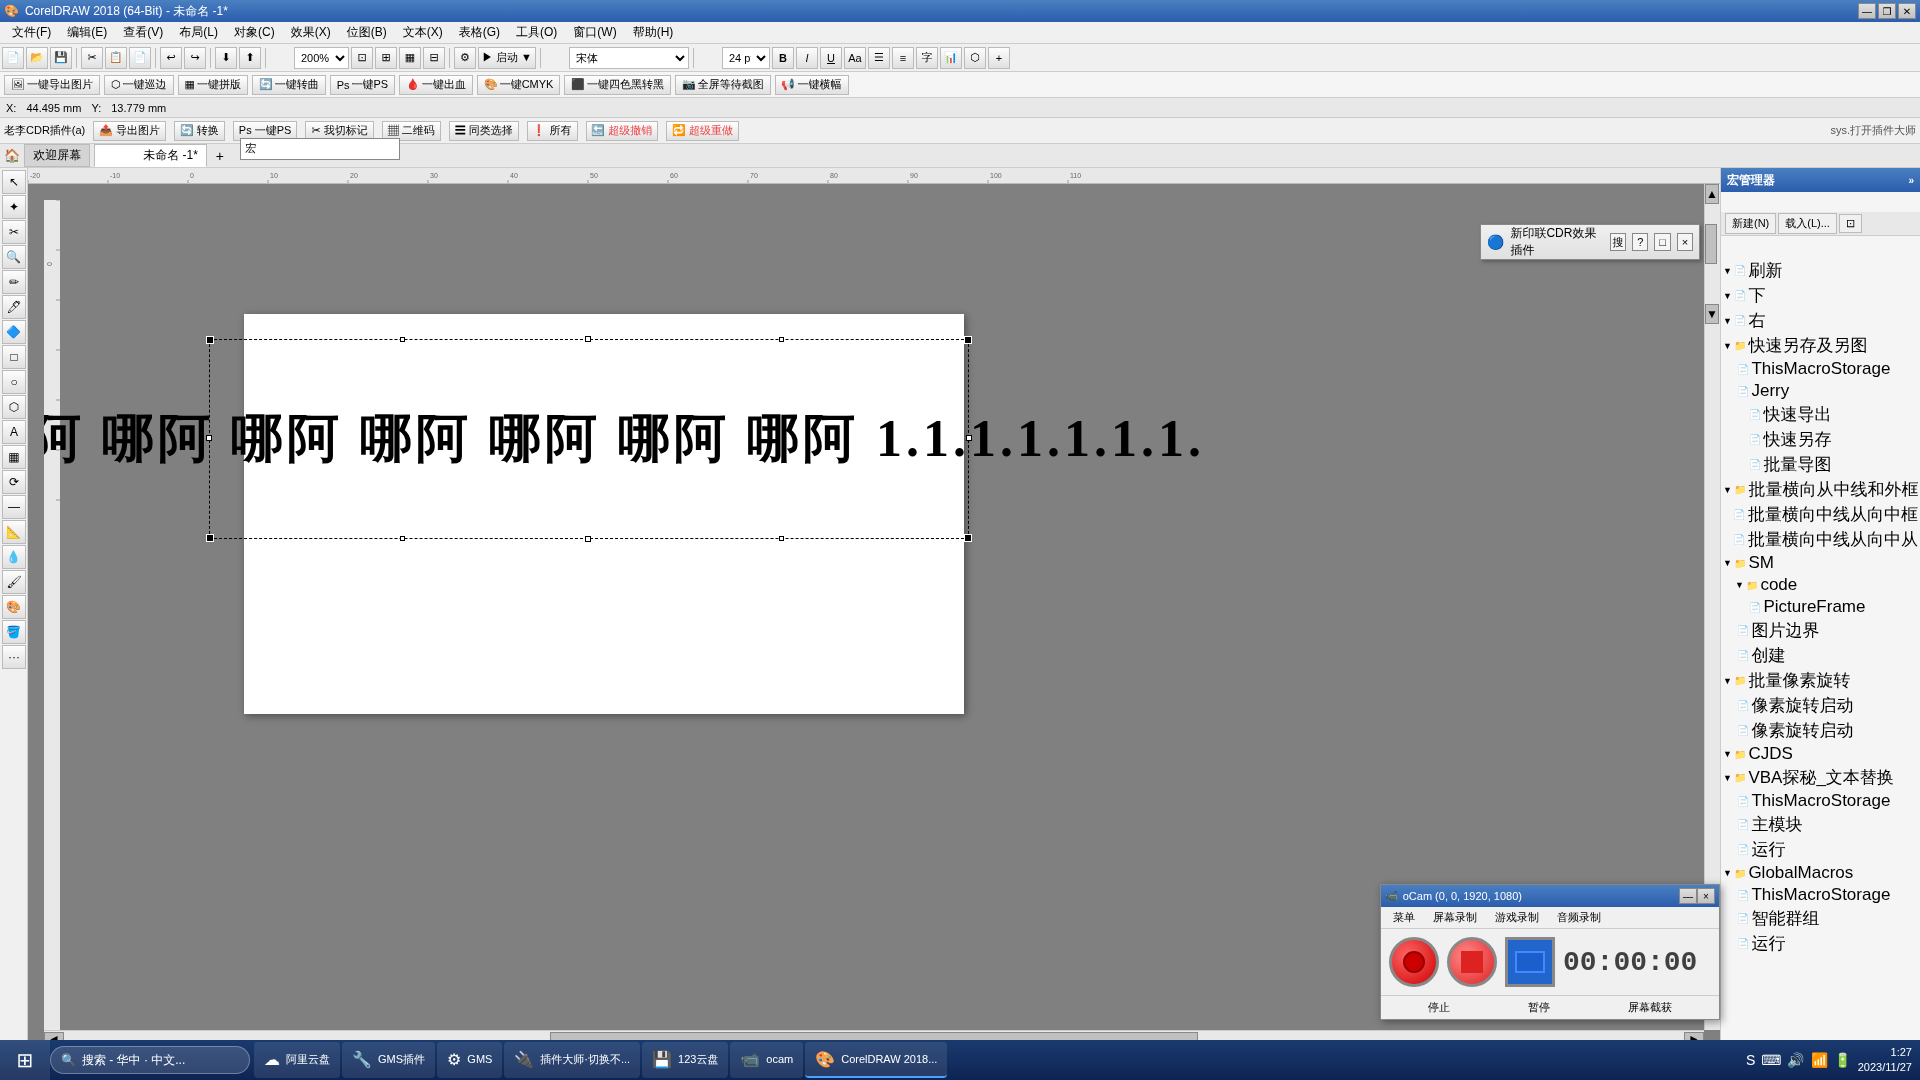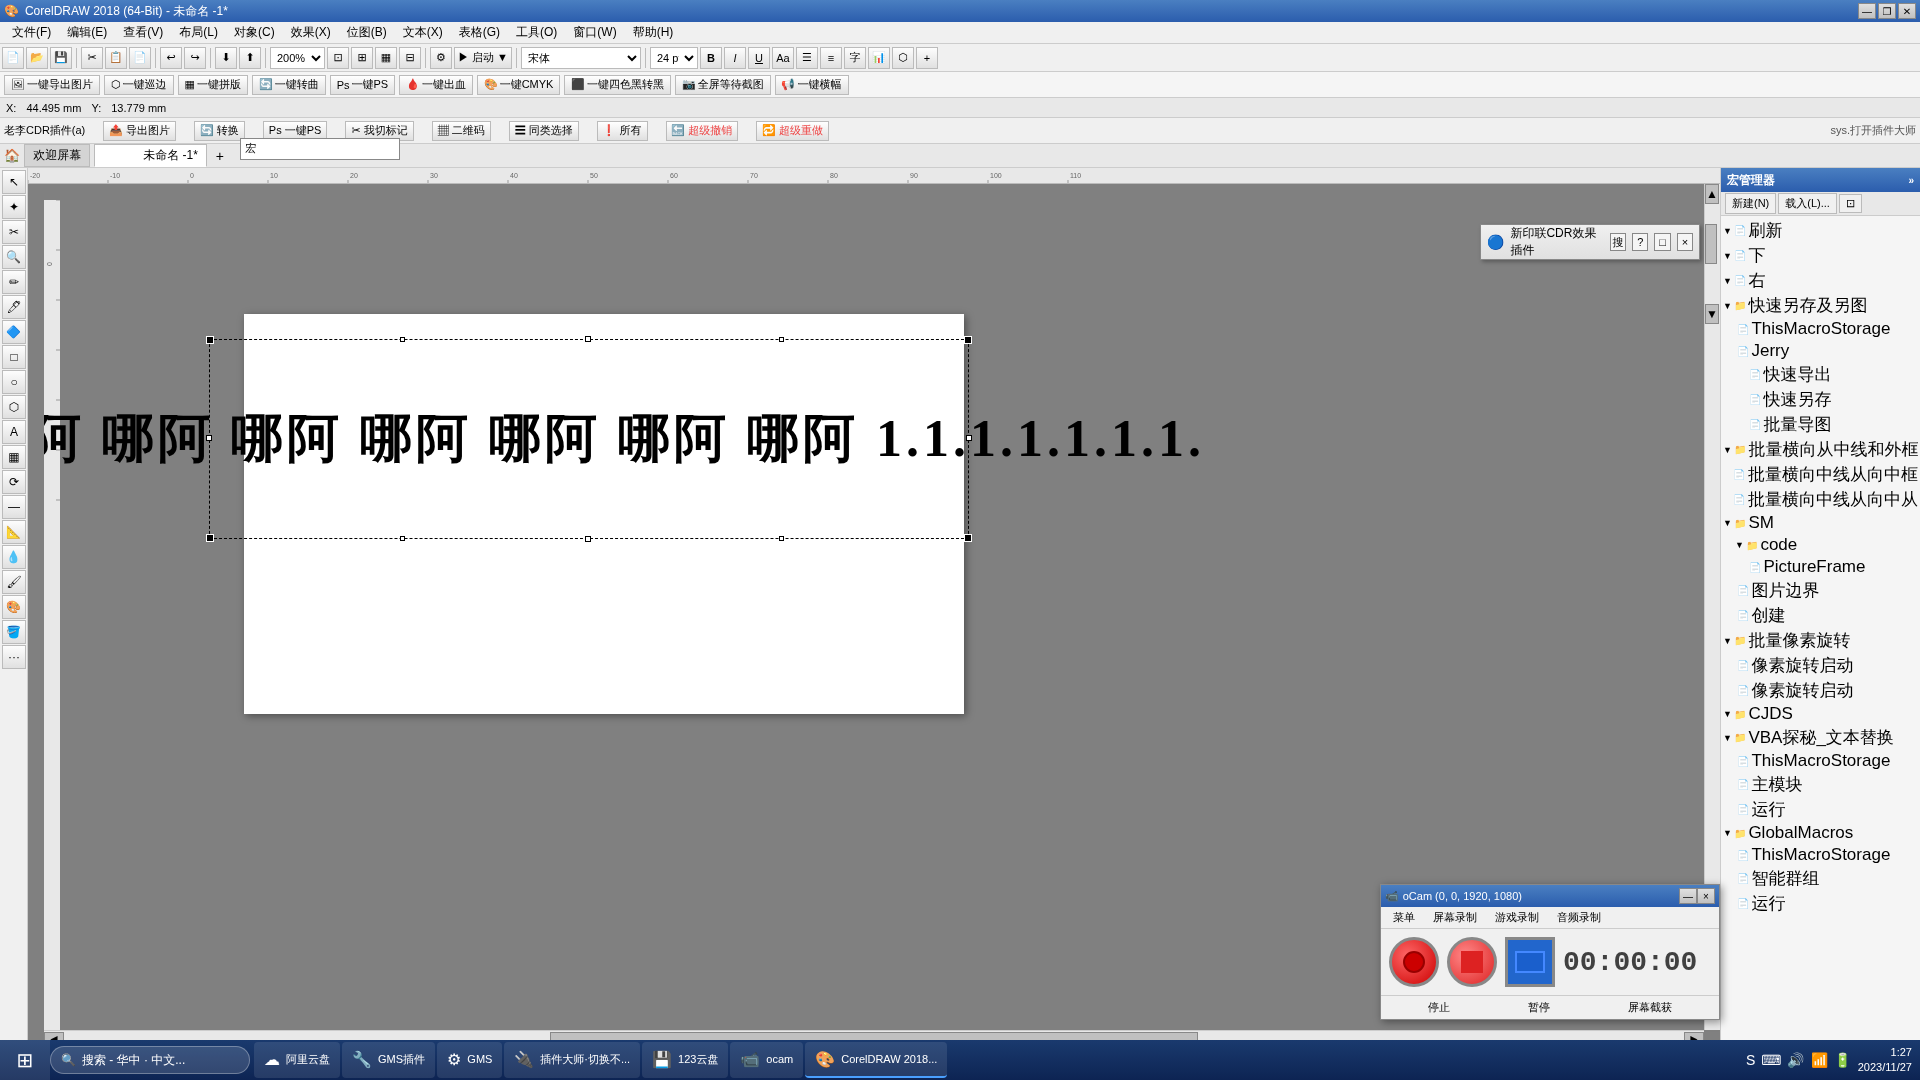--- a/index.html
+++ b/index.html
@@ -62,20 +62,21 @@
       font-size: 11px;
       white-space: nowrap;
     }
     .tb-sep { width: 1px; height: 20px; background: #bbb; margin: 0 2px; }
     .tb-select {
       height: 22px;
       font-size: 11px;
       border: 1px solid #bbb;
       background: white;
       padding: 0 2px;
+      margin-left: 24px;
     }
 
     
     #plugin-bar {
       height: 26px;
       background: #f5f5f5;
       display: flex;
       align-items: center;
       padding: 0 4px;
       border-bottom: 1px solid #ccc;
@@ -94,21 +95,21 @@
     }
 
     
     #plugin-bar2 {
       height: 26px;
       background: #f0f0f0;
       display: flex;
       align-items: center;
       padding: 0 4px;
       border-bottom: 1px solid #ccc;
-      gap: 18px;
+      gap: 8px;
       font-size: 11px;
     }
     .plugin-btn2 {
       height: 20px;
       padding: 0 5px;
       background: linear-gradient(to bottom, #fff, #e0e0e0);
       border: 1px solid #bbb;
       cursor: pointer;
       display: flex; align-items: center; gap: 2px;
       font-size: 11px;
@@ -254,20 +255,21 @@
     }
     .popup-btn { width: 20px; height: 18px; display: flex; align-items: center; justify-content: center; cursor: pointer; font-size: 11px; border: 1px solid #888; background: #f5f5f5; }
 
     
     #right-panel {
       width: 200px;
       background: #f5f5f5;
       border-left: 1px solid #ccc;
       display: flex;
       flex-direction: column;
+      gap: 20px;
     }
     #right-panel-header {
       height: 24px;
       background: linear-gradient(to bottom, #4a7fc1, #2b5dad);
       color: white;
       display: flex;
       align-items: center;
       padding: 0 6px;
       font-size: 12px;
       font-weight: bold;

